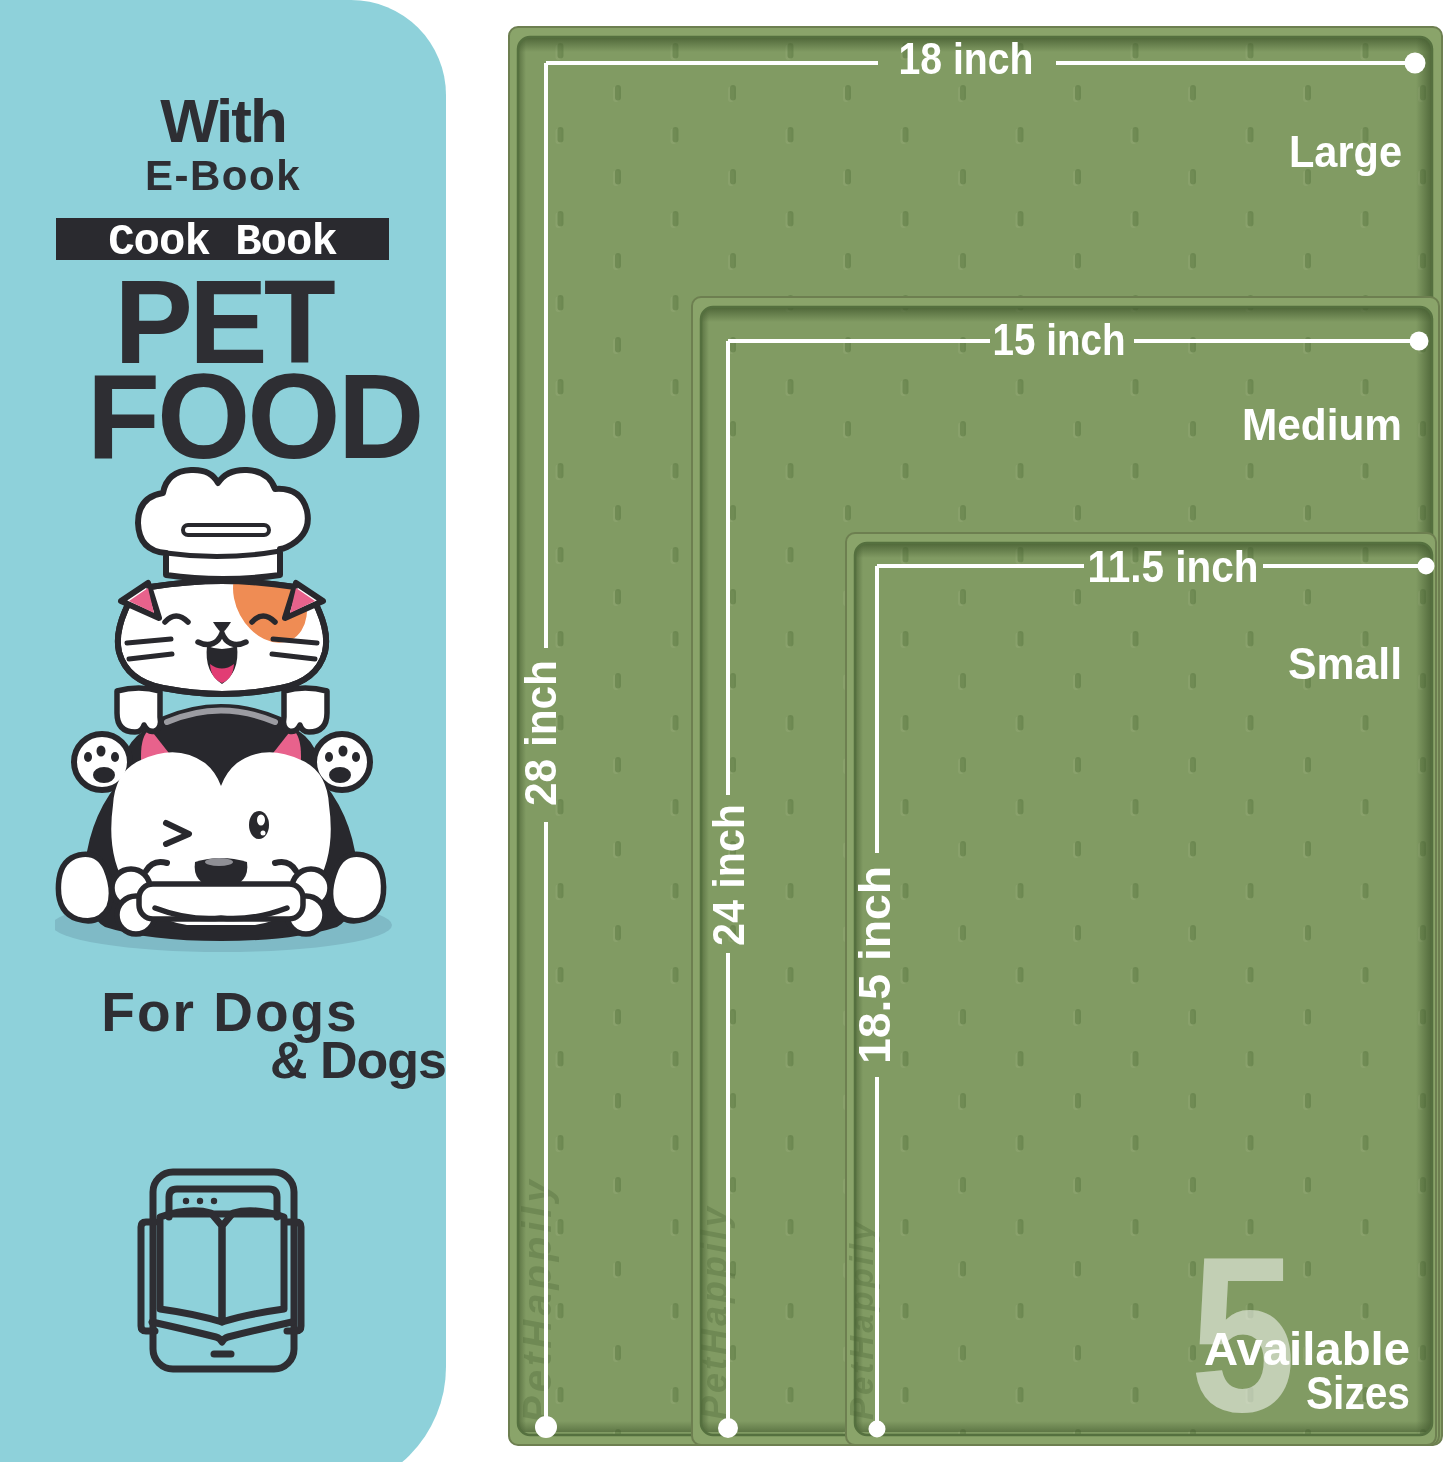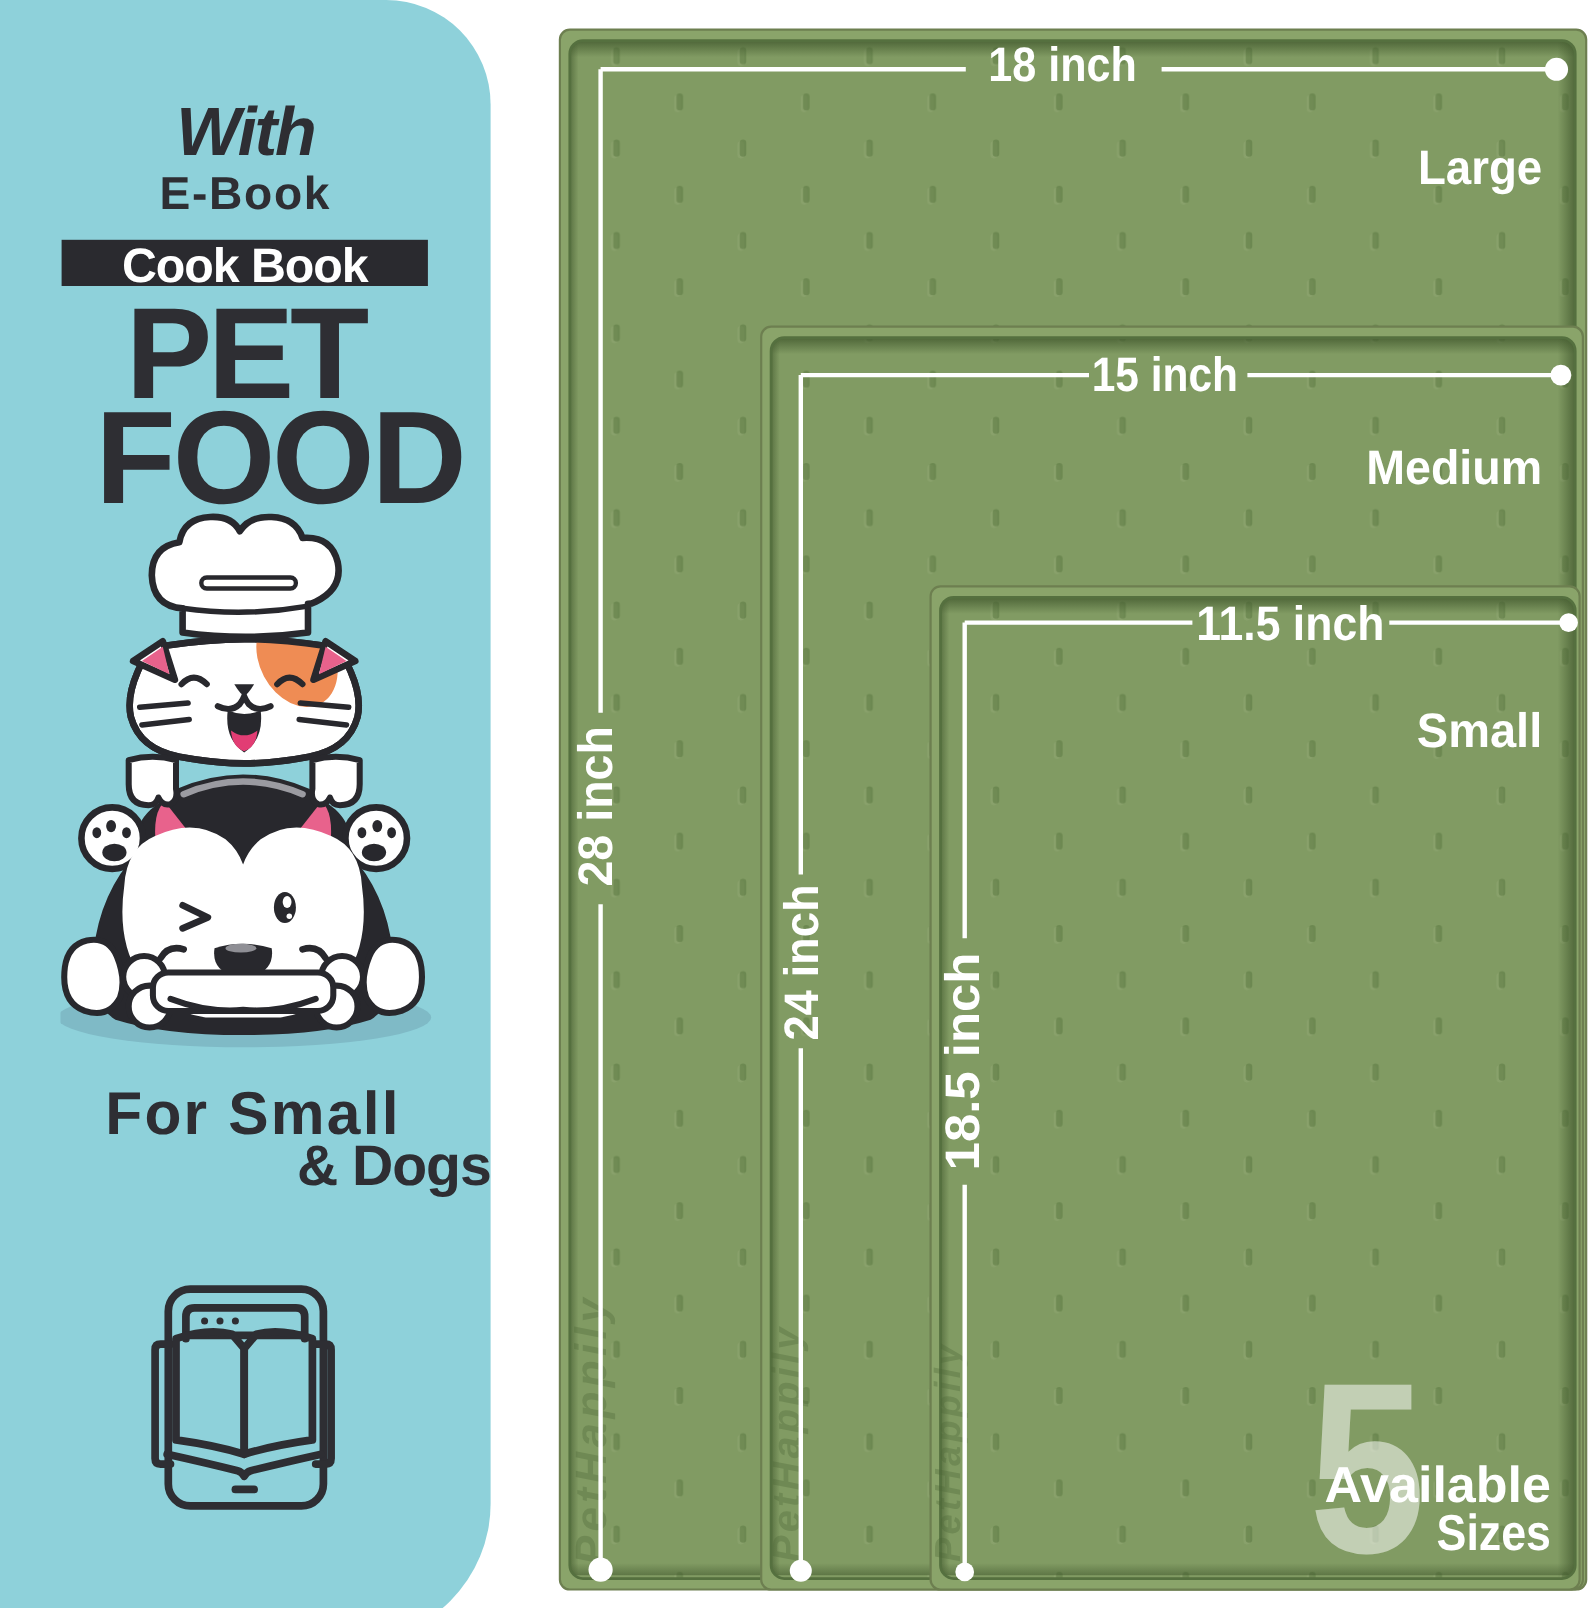--- a/index.html
+++ b/index.html
@@ -7,27 +7,27 @@
        font-family:"Liberation Sans", sans-serif;position:relative;}
   .abs{position:absolute;}
   .ctr{left:0;width:446px;text-align:center;}
   .dk{color:#2e2e33;font-weight:bold;}
 </style>
 </head>
 <body>
 
 <div class="abs" style="left:0;top:0;width:446px;height:1492px;background:#8ed1da;border-radius:0 95px 125px 0;"></div>
 
-<div class="abs ctr dk" style="top:90px;font-size:62px;line-height:62px;letter-spacing:-2px;font-style:italic;">With</div>
+<div class="abs ctr dk" style="top:90px;font-size:62px;line-height:62px;letter-spacing:-2px;">With</div>
 
 <div class="abs ctr dk" style="top:147px;font-size:42px;line-height:58px;letter-spacing:1.5px;">E-Book</div>
 
 <div class="abs" style="left:56px;top:218px;width:333px;height:42px;background:#2a2a2f;"></div>
 
-<div class="abs" style="left:56px;top:221px;width:333px;color:#ffffff;font-weight:bold;font-size:44px;line-height:42px;letter-spacing:-1px;text-align:center;">Cook Book</div>
+<div class="abs" style="left:56px;top:221px;width:333px;color:#ffffff;font-weight:bold;font-size:44px;line-height:42px;letter-spacing:-1px;text-align:center;font-family:Liberation Mono, monospace;">Cook Book</div>
 
 <div class="abs ctr dk" style="top:263px;font-size:118px;letter-spacing:-4px;line-height:118px;">PET</div>
 
 <div class="abs ctr dk" style="top:356px;font-size:120px;letter-spacing:-3px;line-height:120px;margin-left:31px;">FOOD</div>
 
 <svg class="abs" style="left:55px;top:455px;" width="340" height="500" viewBox="0 0 340 500">
 <defs>
   <path id="cathead" d="M95,132 Q78,136 70,156 Q60,179 64,197 Q72,226 108,233 Q140,239 167,239 Q195,239 226,233 Q262,226 270,197 Q274,179 264,156 Q256,136 240,132 Q200,126 167,126 Q134,126 95,132 Z"></path>
   <clipPath id="headclip">
         <use href="#cathead"></use>
@@ -127,21 +127,21 @@
 
 <path d="M272,236 L272,258 Q272,277 254,277 Q247,277 245,270 Q241,278 234,276 Q227,273 229,262 L229,236 Q250,230 272,236 Z" fill="#ffffff" stroke="#28282d" stroke-width="5.5" stroke-linejoin="round"></path>
 
 <path d="M111,120 L111,98 Q84,96 83,68 Q83,42 108,38 Q112,16 136,15 Q156,14 163,28 Q172,14 192,15 Q214,16 220,34 Q246,32 252,56 Q257,80 232,92 Q228,94 225,94 L225,120 Q168,128 111,120 Z" fill="#ffffff" stroke="#28282d" stroke-width="6" stroke-linejoin="round"></path>
 
 <path d="M111,98 Q168,106 225,96" fill="none" stroke="#28282d" stroke-width="5"></path>
 
 <rect x="128" y="70" width="86" height="10" rx="5" fill="#ffffff" stroke="#28282d" stroke-width="4"></rect>
 </svg>
 
-<div class="abs ctr dk" style="top:985px;left:7px;font-size:55px;line-height:55px;letter-spacing:2px;">For Small</div>
+<div class="abs ctr dk" style="top:985px;left:7px;font-size:55px;line-height:55px;letter-spacing:2px;">For Dogs</div>
 
 <div class="abs ctr dk" style="top:1034px;font-size:52px;line-height:52px;letter-spacing:-1px;text-align:right;">&amp; Dogs</div>
 
 <svg class="abs" style="left:130px;top:1165px;" width="182" height="212" viewBox="0 0 182 212" fill="none" stroke="#2e2e33" stroke-width="7" stroke-linejoin="round" stroke-linecap="round">
 
   <rect x="23" y="7" width="141" height="197" rx="20"></rect>
 
   <path d="M39,52 L39,32 Q39,24 47,24 L139,24 Q147,24 147,32 L147,52"></path>
   <line x1="40" y1="49" x2="146" y2="49"></line>
 

